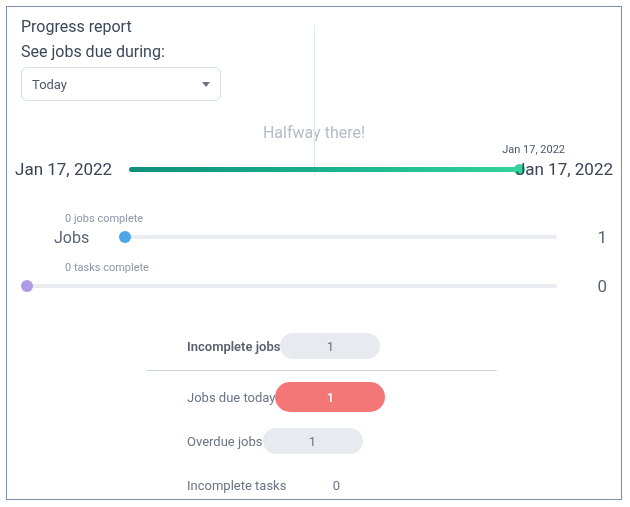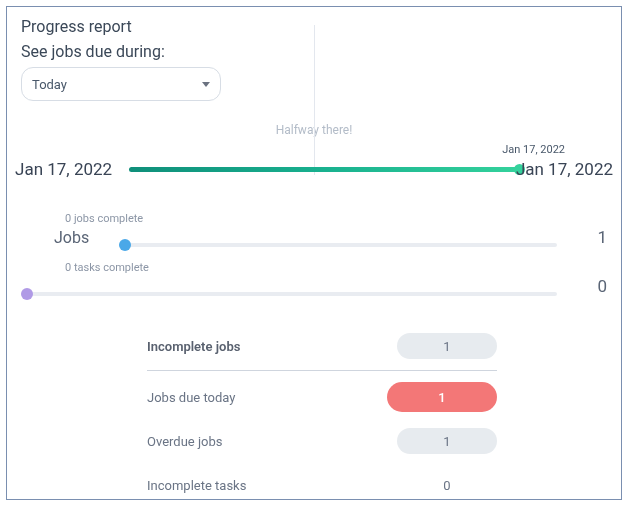--- a/index.html
+++ b/index.html
@@ -27,41 +27,41 @@
   .filter-label {
     font-size: 16px;
     color: #3b4858;
     margin-top: 6px;
   }
   .dropdown {
     margin-top: 6px;
     width: 200px;
     height: 34px;
     border: 1px solid #d7dde5;
-    border-radius: 12px;
+    border-radius: 6px;
     display: flex;
     align-items: center;
     justify-content: space-between;
     padding: 0 10px;
     font-size: 13px;
     color: #49586a;
     cursor: pointer;
     background: #fff;
   }
   .chevron {
     width: 0; height: 0;
     border-left: 4px solid transparent;
     border-right: 4px solid transparent;
     border-top: 5px solid #6b7280;
   }
   .halfway-wrap {
     position: relative;
     margin-top: 22px;
     text-align: center;
-    font-size: 12px;
+    font-size: 16px;
     color: #b3bcc8;
     height: 16px;
   }
   .vline {
     position: absolute;
     left: 50%;
     top: 18px;
     width: 1px;
     height: 150px;
     background: #e3e7ee;
@@ -95,21 +95,21 @@
     right: 82px; top: 7px;
     width: 11px; height: 11px; border-radius: 50%;
     background: #34d29c;
   }
   .prog-block { margin-top: 27px; position: relative; }
   .prog-sub {
     font-size: 11px; color: #8c96a6;
     margin-left: 44px;
   }
   .prog-row {
-    display: flex; align-items: flex-end; gap: 22px;
+    display: flex; align-items: center; gap: 22px;
     margin-top: 2px;
   }
   .prog-label {
     width: 76px; text-align: left; padding-left: 33px;
     font-size: 16px; color: #5a6576;
   }
   .prog-track {
     flex: 1; height: 4px; background: #e9ecf1;
     border-radius: 3px; position: relative;
   }
@@ -124,23 +124,24 @@
     font-size: 17px; color: #5a6576;
   }
   .prog-block + .prog-block { margin-top: 14px; }
 
   .stats {
     margin: 28px 0 0 0;
     padding: 0 110px 0 126px;
   }
   .stat-row {
     display: flex;
-    justify-content: space-between;
+    justify-content: flex-start;
     align-items: center;
     height: 44px;
+    margin-left: 40px;
   }
   .stat-label {
     font-size: 13px;
     color: #6a7485;
   }
   .stat-label.bold { font-weight: 600; color: #59616f; }
   .pill {
     width: 100px; height: 26px;
     background: #e7ebef;
     color: #6a7485;

